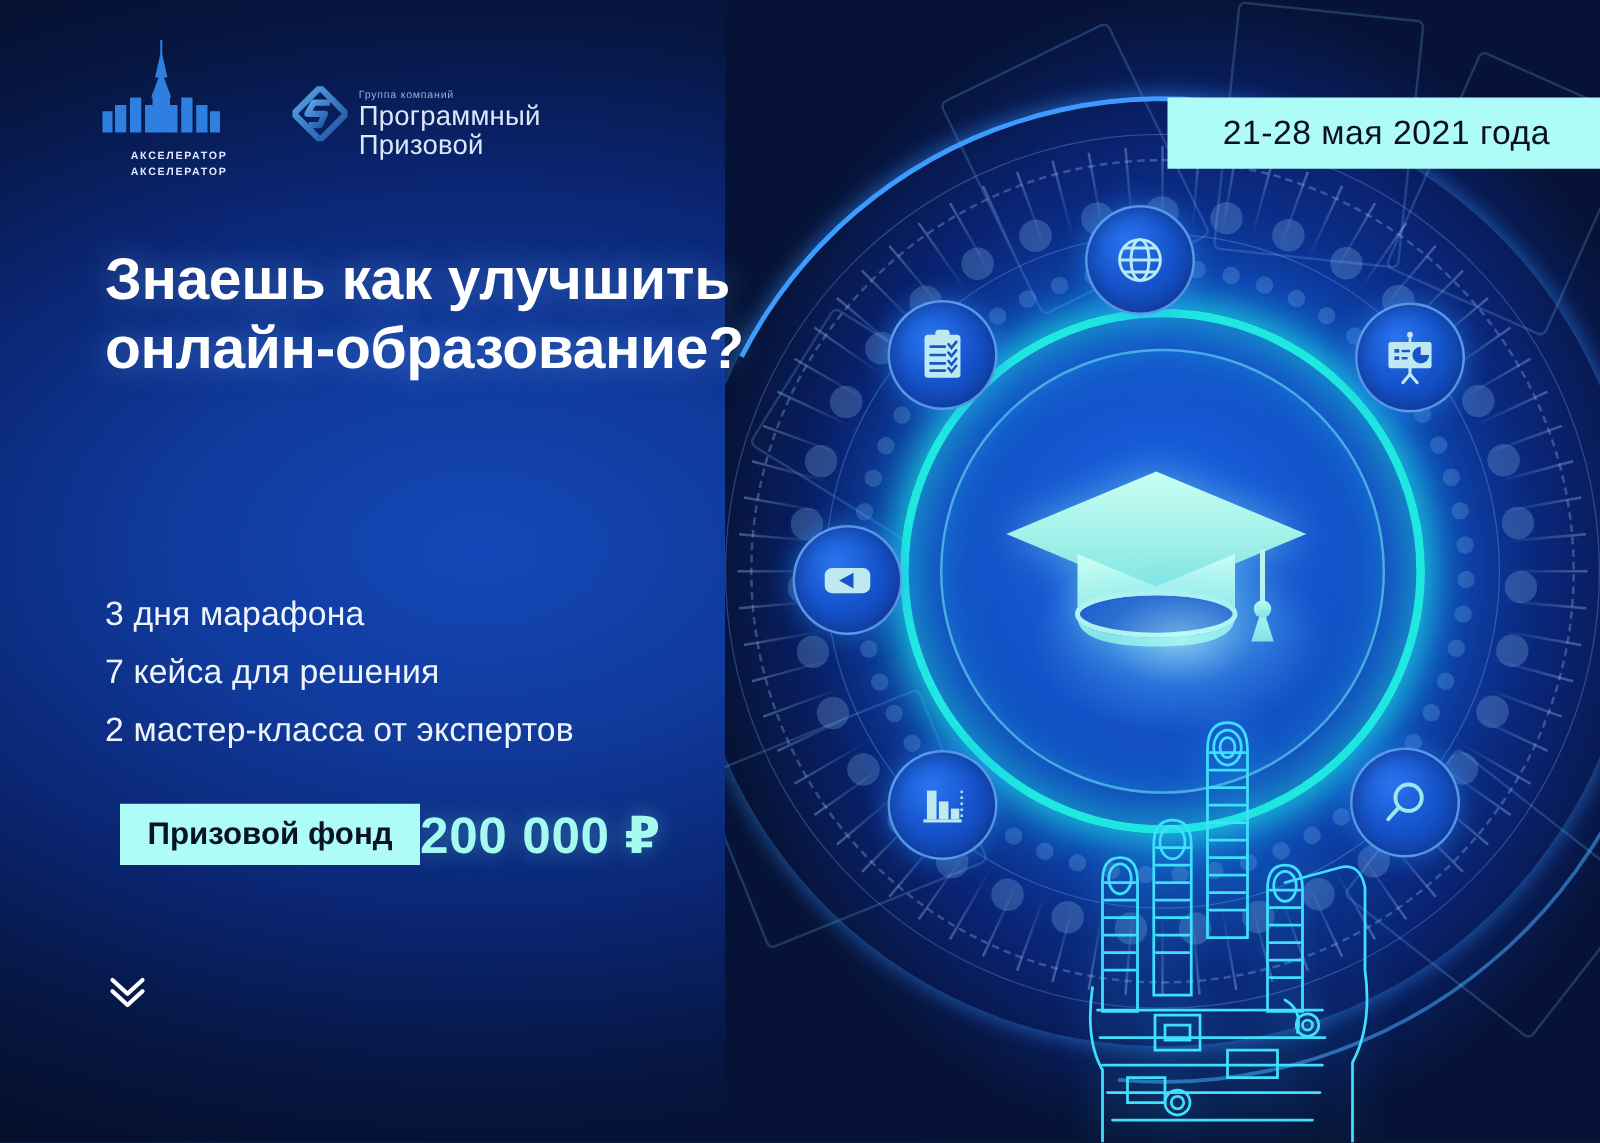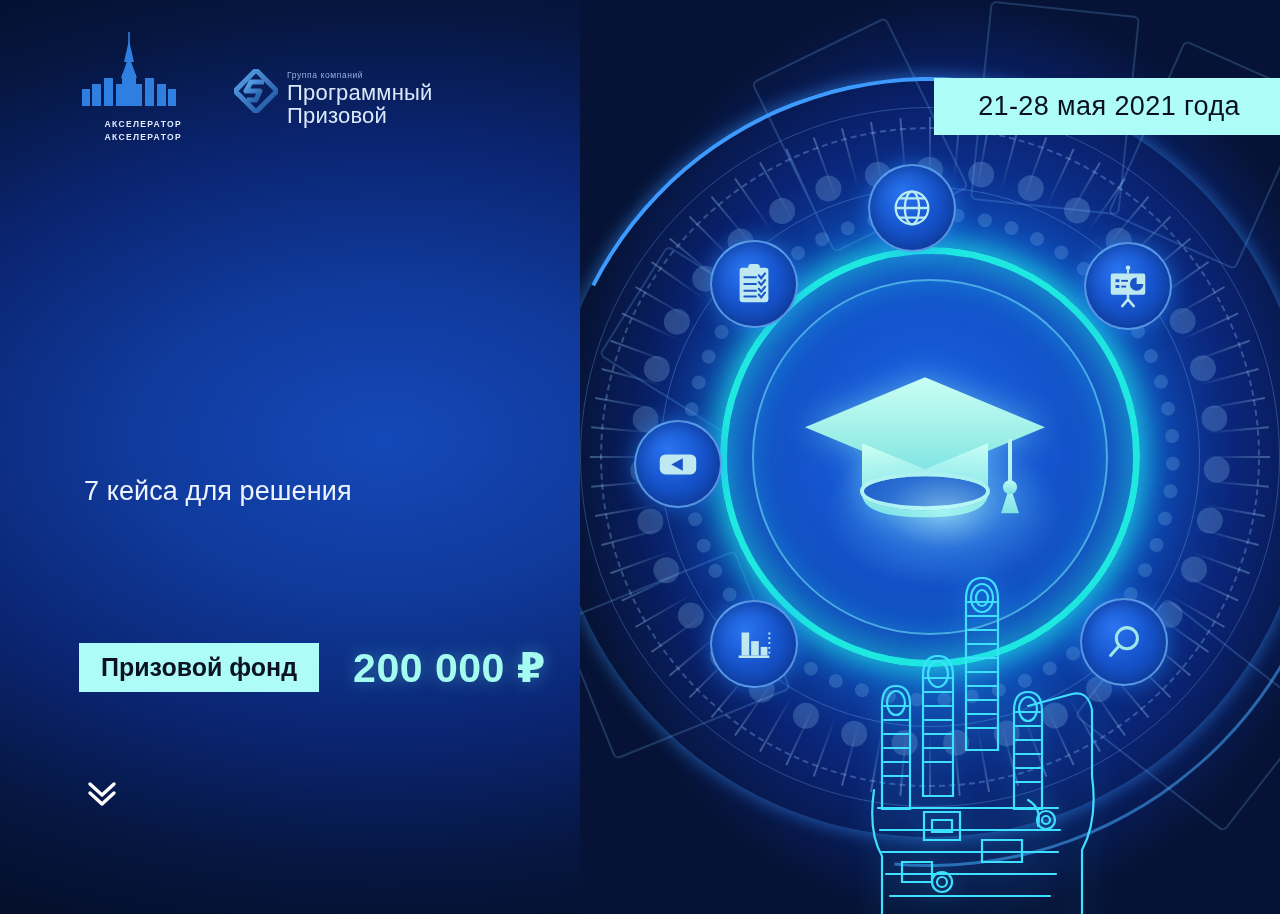--- a/index.html
+++ b/index.html
@@ -214,21 +214,21 @@
   .bullets { position:absolute; left:84px; top:468px; }
   .bullets li {
     list-style:none;
     color:#eef4fe;
     font-size:27px;
     line-height:1.72;
     font-weight:400;
     letter-spacing:.1px;
   }
 
-  .prize { position:absolute; left:79px; top:643px; display:flex; align-items:center; gap:34px; }
+  .prize { position:absolute; left:96px; top:643px; display:flex; align-items:center; }
   .prize-badge {
     background:#adfcf8;
     color:#0b1322;
     font-size:25px;
     font-weight:700;
     padding:10px 22px;
     white-space:nowrap;
   }
   .prize-amount {
     color:#a6fbf0;
@@ -512,24 +512,28 @@
         <div class="logo-pp-kicker">Группа компаний</div>
         <div class="logo-pp-l1">Программный</div>
         <div class="logo-pp-l2">Призовой</div>
       </div>
     </div>
   </div>
 
   <div class="date-badge">21-28 мая 2021 года</div>
 
   <div class="copy">
+    <div class="headline">Знаешь как улучшить
+онлайн-образование?</div>
   </div>
 
   <ul class="bullets">
+    <li>3 дня марафона</li>
     <li>7 кейса для решения</li>
+    <li>2 мастер-класса от экспертов</li>
   </ul>
 
   <div class="prize">
     <div class="prize-badge">Призовой фонд</div>
     <div class="prize-amount">200 000 ₽</div>
   </div>
 
   <div class="register">
     <span class="chev">
       <svg viewBox="0 0 36 30" fill="none" stroke="#ffffff" stroke-width="3.4" stroke-linecap="round" stroke-linejoin="round">

